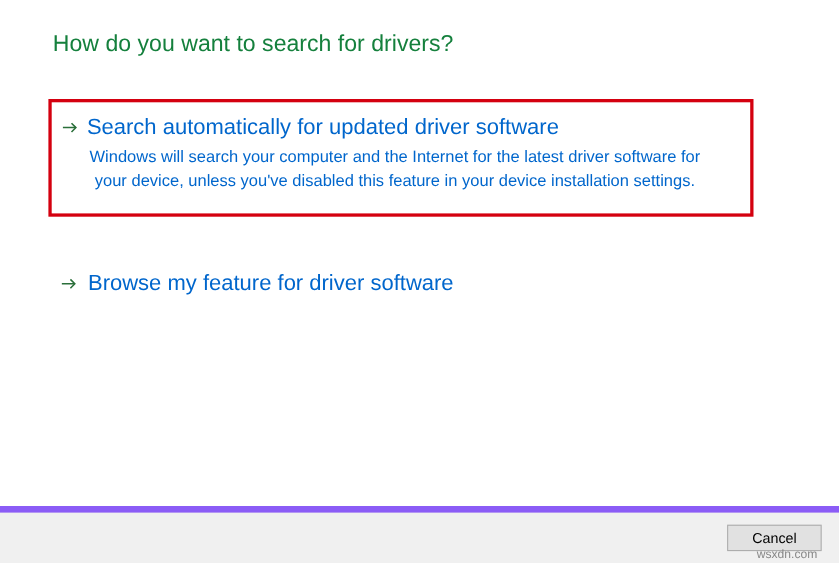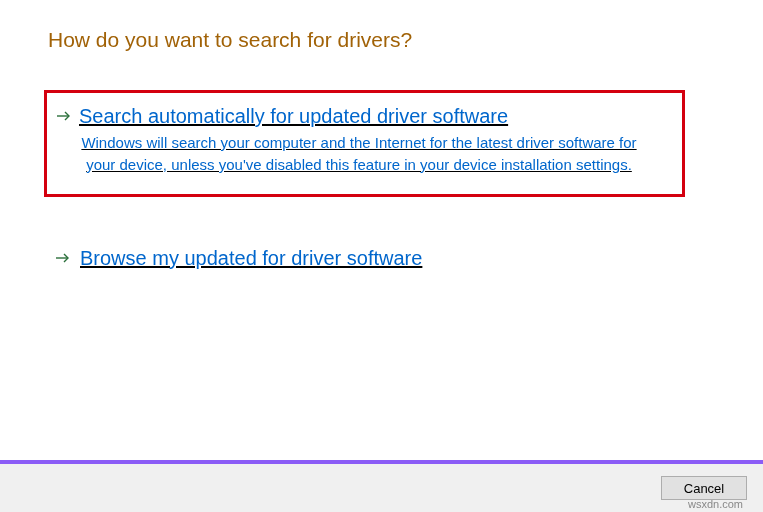--- a/index.html
+++ b/index.html
@@ -14,29 +14,28 @@
       height: 512px;
       position: relative;
       overflow: hidden;
     }
     .content {
       padding: 28px 48px 0 48px;
     }
     .heading {
       font-size: 21px;
       font-weight: 400;
-      color: #a16207;
+      color: #15803d;
       margin-bottom: 38px;
     }
     .option {
       position: relative;
       padding: 10px 12px 14px 32px;
       margin-bottom: 40px;
       cursor: pointer;
-      text-decoration: underline;
     }
     .option.highlighted {
       border: 3px solid #d4000f;
       padding: 12px 12px 18px 32px;
       margin-left: -4px;
       margin-right: 30px;
     }
     .option .arrow {
       position: absolute;
       left: 8px;
@@ -63,21 +62,21 @@
       max-width: 560px;
       text-align: center;
     }
     .footer {
       position: absolute;
       bottom: 0;
       left: 0;
       right: 0;
       height: 52px;
       background: #f0f0f0;
-      border-top: 4px solid #8b5cf6;
+      border-top: 6px solid #8b5cf6;
       display: flex;
       justify-content: flex-end;
       align-items: center;
       padding-right: 16px;
     }
     .cancel-btn {
       width: 86px;
       height: 24px;
       background: #e1e1e1;
       border: 1px solid #adadad;
@@ -115,21 +114,21 @@
     <div class="option-desc">Windows will search your computer and the Internet for the latest driver software for your device, unless you've disabled this feature in your device installation settings.</div>
   </div>
 
   <div class="option">
     <span class="arrow">
       <svg class="arrow-svg" width="14" height="10" viewBox="0 0 14 10">
         <line x1="0" y1="5" x2="12" y2="5" stroke="#2a6f3a" stroke-width="1.4"></line>
         <polyline points="8,1 12,5 8,9" fill="none" stroke="#2a6f3a" stroke-width="1.4"></polyline>
       </svg>
     </span>
-    <div class="option-title">Browse my updated for driver software</div>
+    <div class="option-title">Browse my feature for driver software</div>
   </div>
 </div>
 
 <div class="footer">
   <button class="cancel-btn">Cancel</button>
 </div>
 
 <div class="watermark">wsxdn.com</div>
 
 </body></html>

